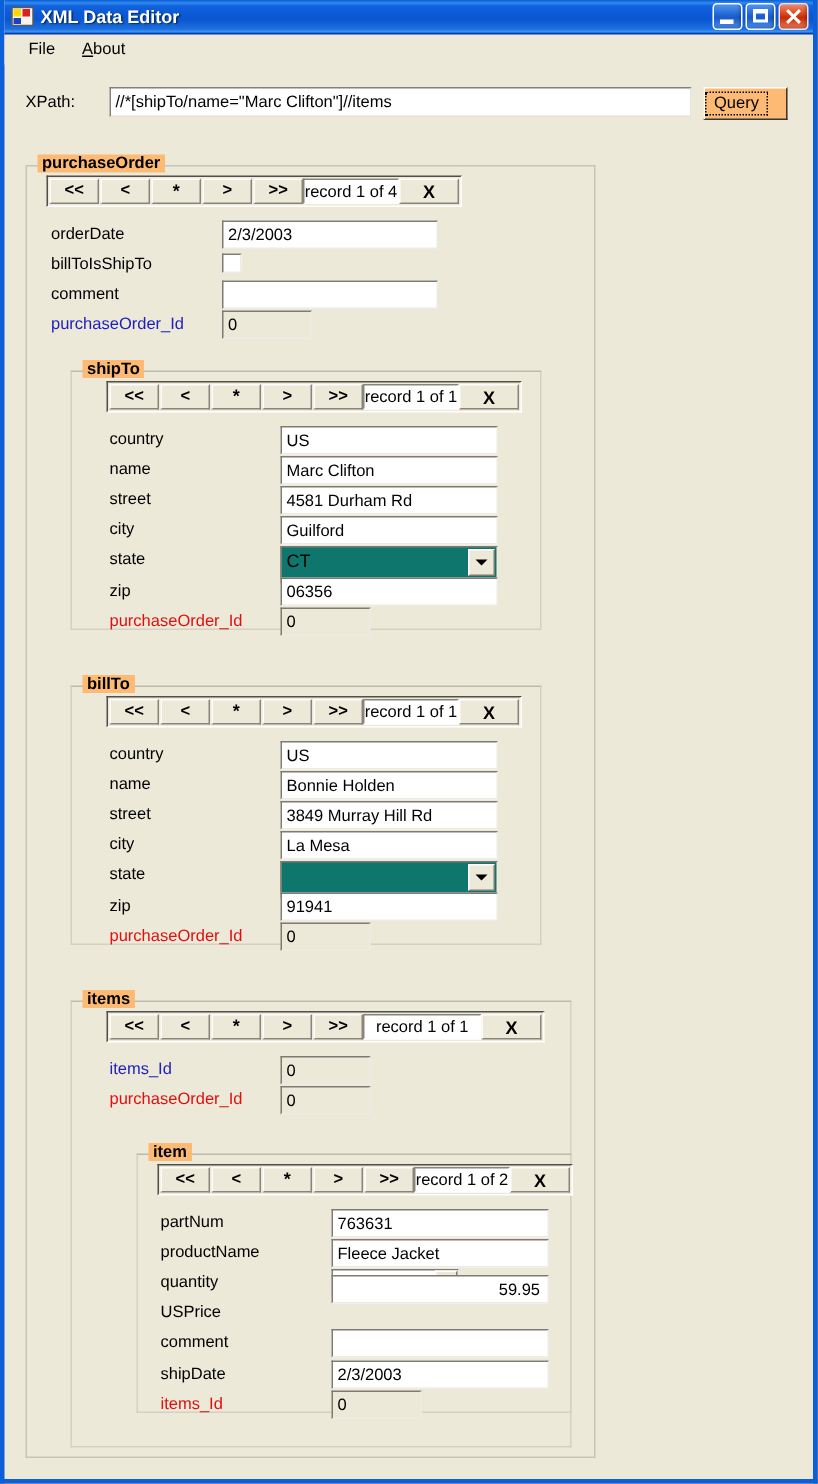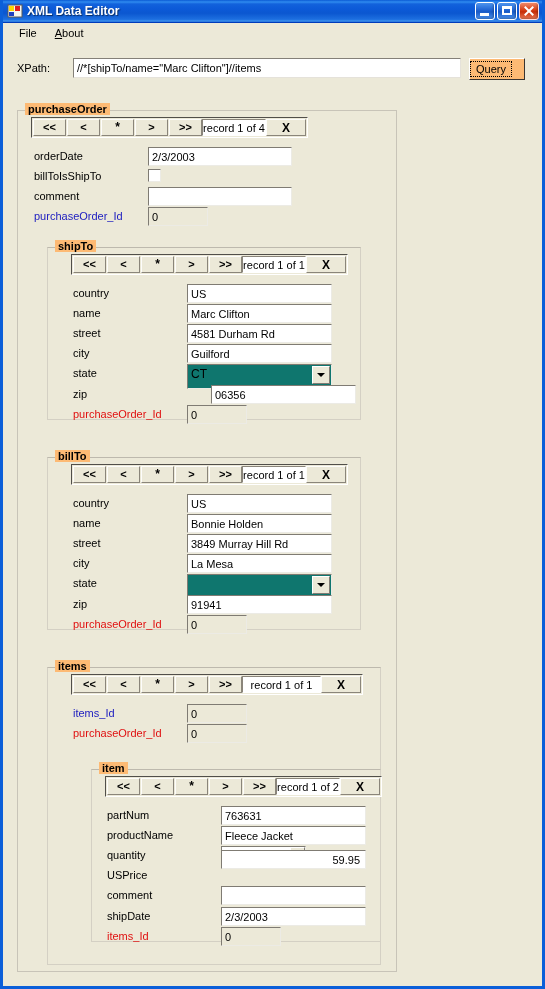--- a/index.html
+++ b/index.html
@@ -252,21 +252,21 @@
 
       <div class="fld-label" style="left:26px;top:127px;">state</div>
       <div class="cb" style="left:140px;top:124px;width:145px;">
         <div class="val">CT</div>
         <div class="arrowbox">
             <div class="tri"></div>
           </div>
       </div>
 
       <div class="fld-label" style="left:26px;top:148px;">zip</div>
-      <div class="tb" style="left:140px;top:145px;width:145px;margin-left:24px;">06356</div>
+      <div class="tb" style="left:140px;top:145px;width:145px;">06356</div>
 
       <div class="fld-label fk" style="left:26px;top:168px;">purchaseOrder_Id</div>
       <div class="tb ro" style="left:140px;top:165px;width:60px;">0</div>
     </div>
 
     <div class="gb" style="left:30px;top:347px;width:314px;height:180px;">
       <div class="gb-border"></div>
       <div class="gb-title">billTo</div>
 
       <div class="nav" style="left:24px;top:14px;width:277px;">

